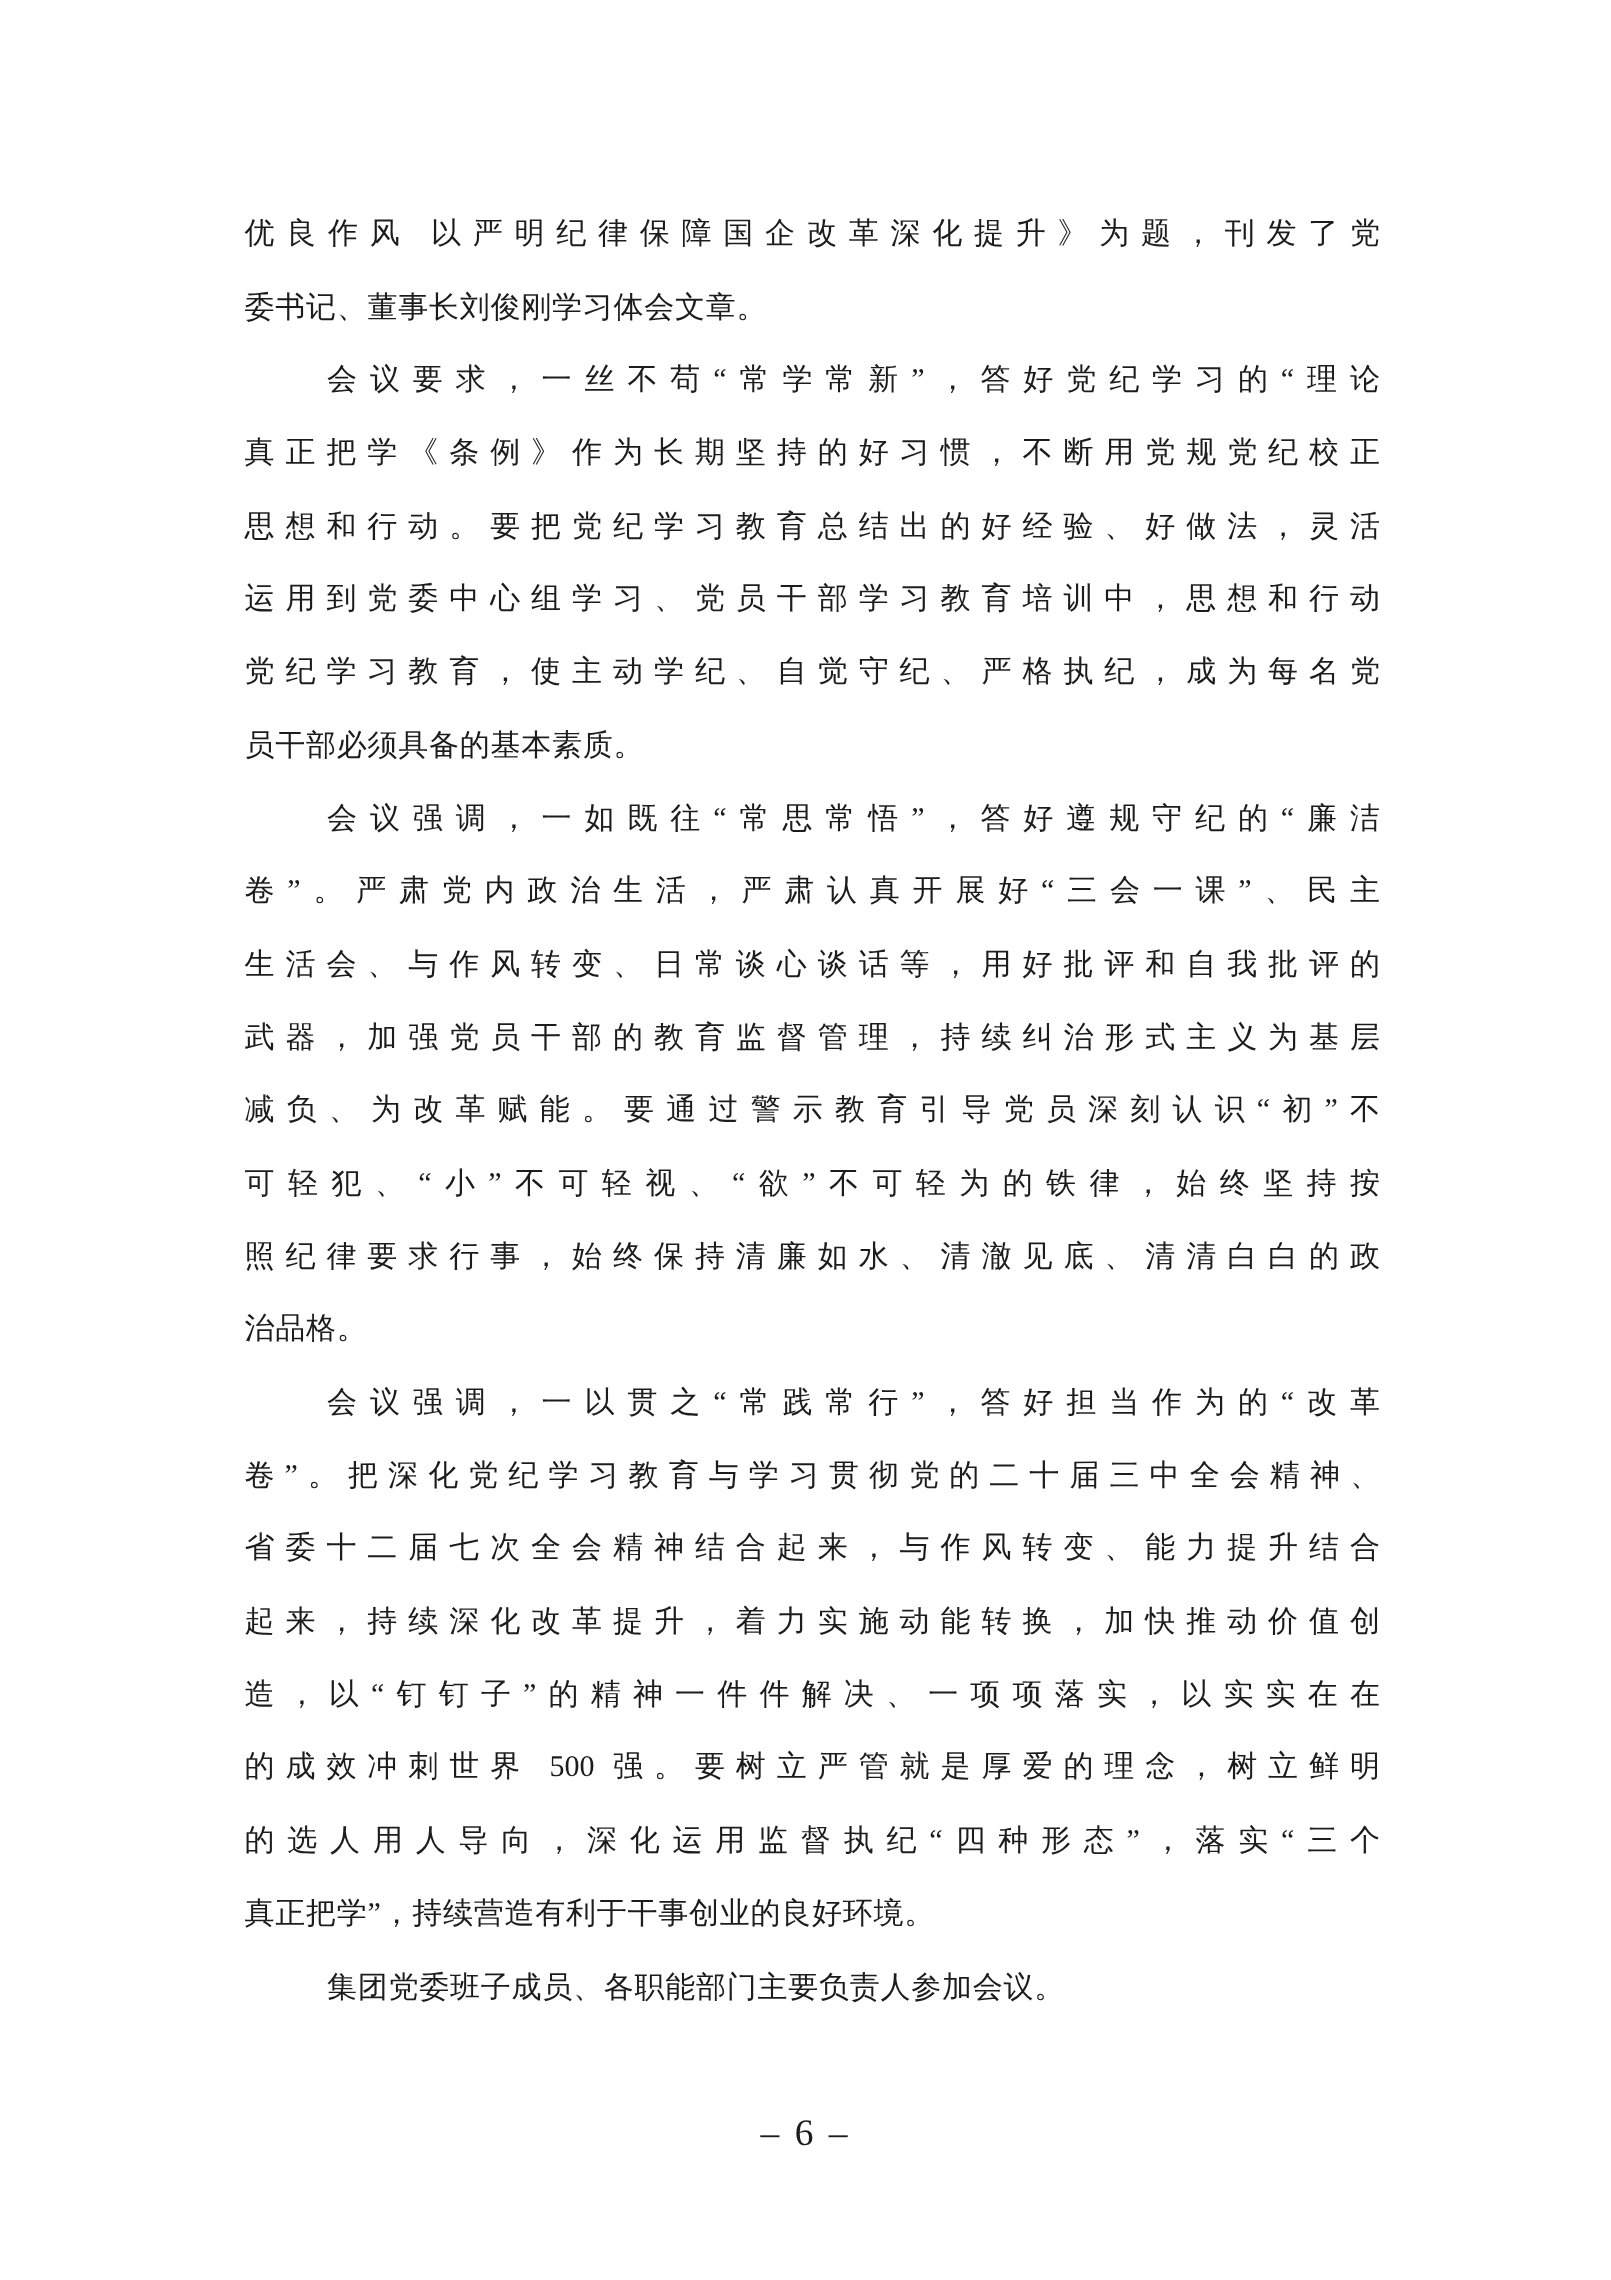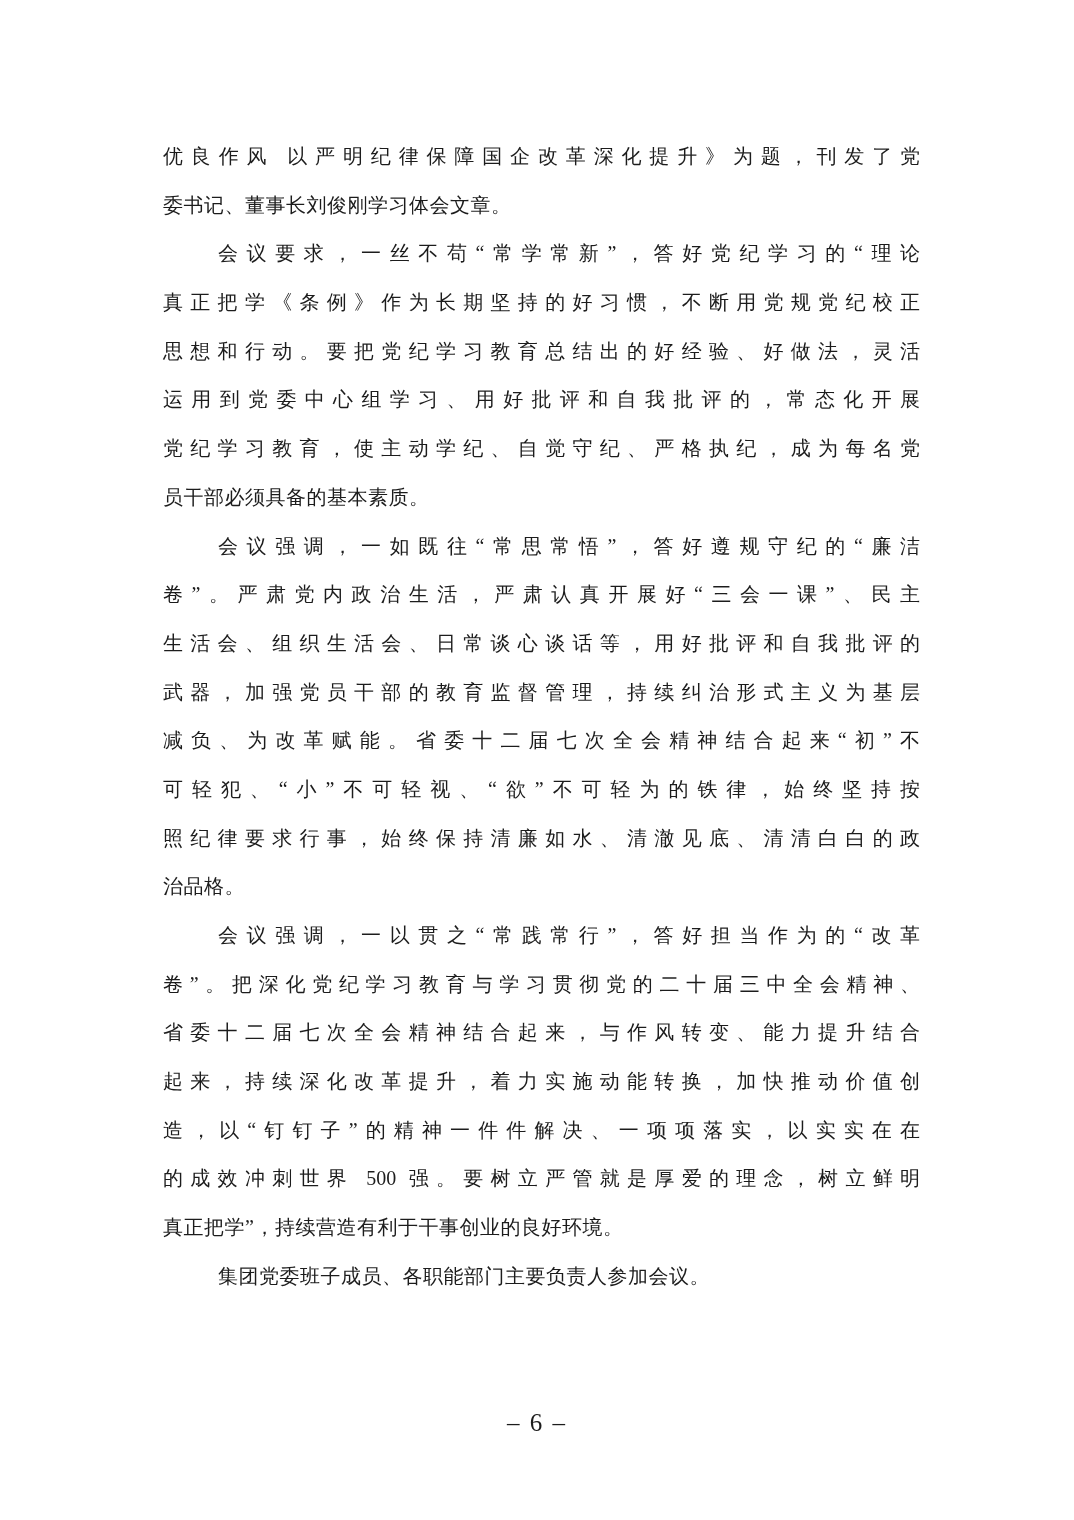--- a/index.html
+++ b/index.html
@@ -59,34 +59,35 @@
 </head>
 <body>
 
 <div class="page">
   <div class="content">
       <div class="line fill">优良作风 以严明纪律保障国企改革深化提升》为题，刊发了党</div>
       <div class="line">委书记、董事长刘俊刚学习体会文章。</div>
       <div class="line fill indent">会议要求，一丝不苟“常学常新”，答好党纪学习的“理论</div>
       <div class="line fill">真正把学《条例》作为长期坚持的好习惯，不断用党规党纪校正</div>
       <div class="line fill">思想和行动。要把党纪学习教育总结出的好经验、好做法，灵活</div>
-      <div class="line fill">运用到党委中心组学习、用好批评和自我批评的，常态化开展</div>
+      <div class="line fill">运用到党委中心组学习、党员干部学习教育培训中，思想和行动</div>
       <div class="line fill">党纪学习教育，使主动学纪、自觉守纪、严格执纪，成为每名党</div>
       <div class="line">员干部必须具备的基本素质。</div>
       <div class="line fill indent">会议强调，一如既往“常思常悟”，答好遵规守纪的“廉洁</div>
       <div class="line fill">卷”。严肃党内政治生活，严肃认真开展好“三会一课”、民主</div>
-      <div class="line fill">生活会、组织生活会、日常谈心谈话等，用好批评和自我批评的</div>
+      <div class="line fill">生活会、与作风转变、日常谈心谈话等，用好批评和自我批评的</div>
       <div class="line fill">武器，加强党员干部的教育监督管理，持续纠治形式主义为基层</div>
-      <div class="line fill">减负、为改革赋能。省委十二届七次全会精神结合起来“初”不</div>
+      <div class="line fill">减负、为改革赋能。要通过警示教育引导党员深刻认识“初”不</div>
       <div class="line fill">可轻犯、“小”不可轻视、“欲”不可轻为的铁律，始终坚持按</div>
       <div class="line fill">照纪律要求行事，始终保持清廉如水、清澈见底、清清白白的政</div>
       <div class="line">治品格。</div>
       <div class="line fill indent">会议强调，一以贯之“常践常行”，答好担当作为的“改革</div>
       <div class="line fill">卷”。把深化党纪学习教育与学习贯彻党的二十届三中全会精神、</div>
       <div class="line fill">省委十二届七次全会精神结合起来，与作风转变、能力提升结合</div>
       <div class="line fill">起来，持续深化改革提升，着力实施动能转换，加快推动价值创</div>
       <div class="line fill">造，以“钉钉子”的精神一件件解决、一项项落实，以实实在在</div>
       <div class="line fill">的成效冲刺世界 500 强。要树立严管就是厚爱的理念，树立鲜明</div>
+      <div class="line fill">的选人用人导向，深化运用监督执纪“四种形态”，落实“三个</div>
       <div class="line">真正把学”，持续营造有利于干事创业的良好环境。</div>
       <div class="line indent">集团党委班子成员、各职能部门主要负责人参加会议。</div>
     </div>
   <div class="footer">– 6 –</div>
 </div>
 
 </body></html>

